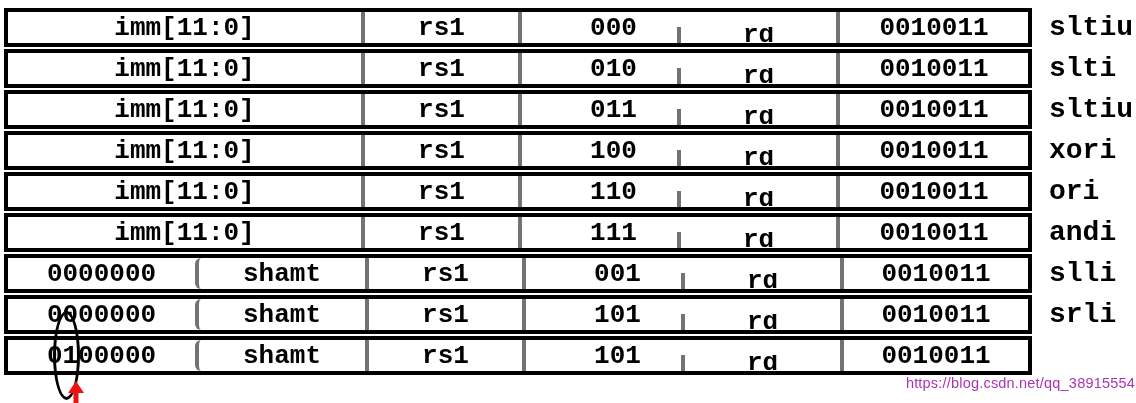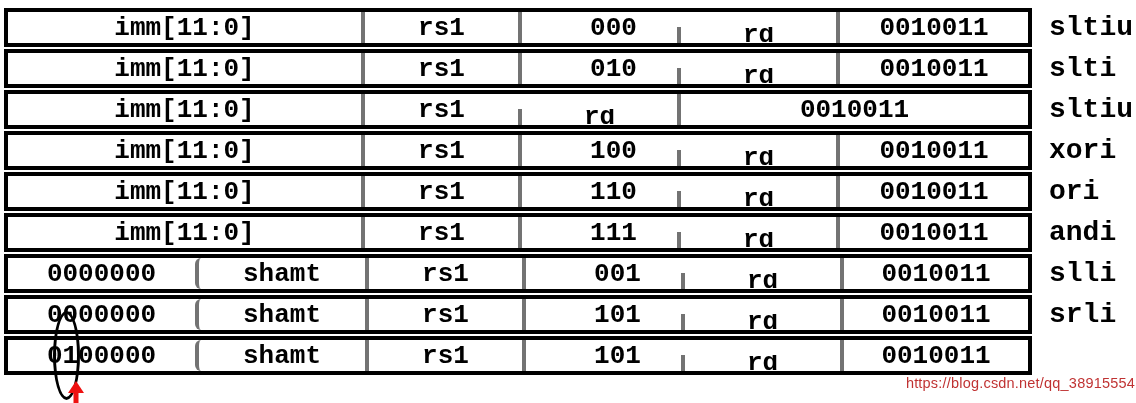--- a/index.html
+++ b/index.html
@@ -55,21 +55,21 @@
   .red-arrow{
     position:absolute;
     left:64px;top:381px;
     z-index:7;
   }
   .watermark{
     position:absolute;
     top:375px;right:1px;
     font-family:"Liberation Sans","DejaVu Sans",sans-serif;
     font-size:14.5px;
-    color:#b91c1c;
+    color:#a21caf;
     opacity:0.9;
     letter-spacing:0.2px;
     z-index:5;
     white-space:nowrap;
   }
 </style>
 </head>
 <body>
 
 <div class="canvas">
@@ -95,20 +95,21 @@
         <div class="cell c-rd">rd</div>
         <div class="cell c-op">0010011</div>
       </div>
       <div class="mn">slti</div>
     </div>
 
     <div class="trow">
       <div class="rowbox">
         <div class="cell c-imm">imm[11:0]</div>
         <div class="cell c-rs1">rs1</div>
+        <div class="cell c-f3">011</div>
         <div class="cell c-rd">rd</div>
         <div class="cell c-op">0010011</div>
       </div>
       <div class="mn">sltiu</div>
     </div>
 
     <div class="trow">
       <div class="rowbox">
         <div class="cell c-imm">imm[11:0]</div>
         <div class="cell c-rs1">rs1</div>

